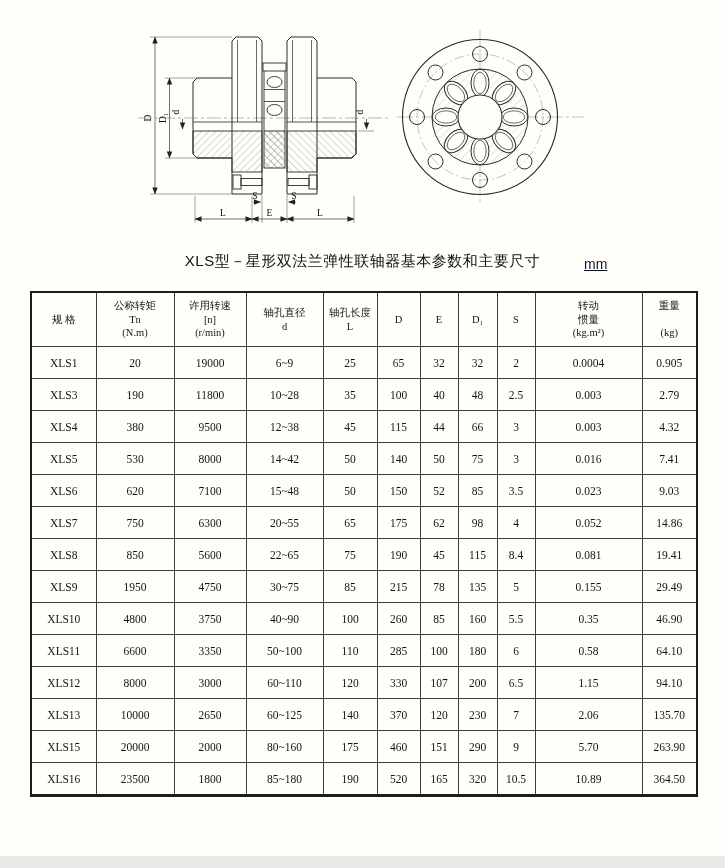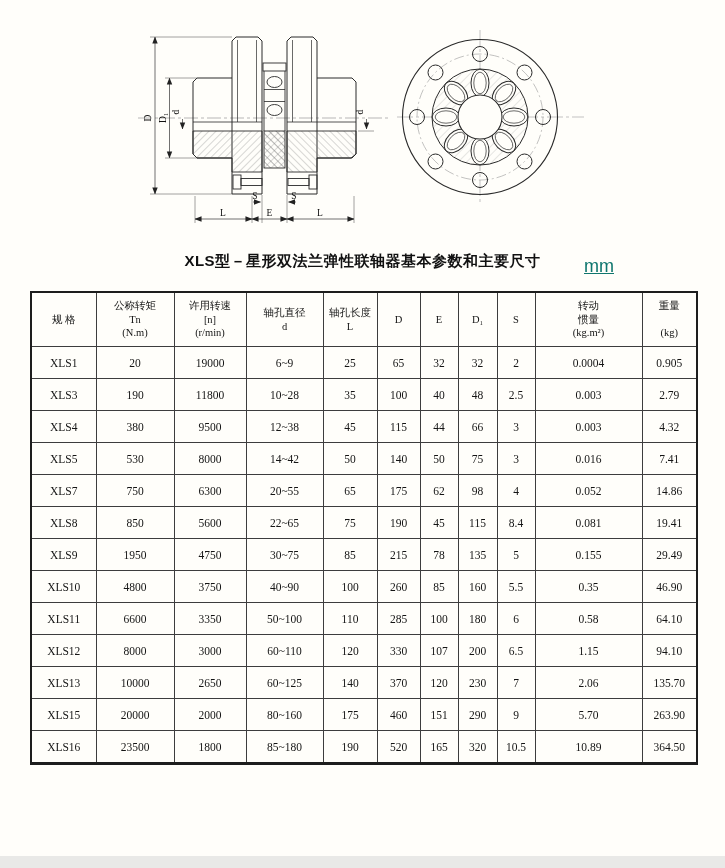--- a/index.html
+++ b/index.html
@@ -1,20 +1,20 @@
 <!DOCTYPE html>
 <html><head>
 <meta charset="utf-8">
 <style>
   html,body{margin:0;padding:0;background:#ffffff;}
   .page{position:relative;width:725px;height:868px;background:#fffefa;font-family:"Liberation Sans",sans-serif;overflow:hidden;}
   .drawing-svg{position:absolute;left:0;top:0;width:725px;height:245px;}
   .title-row{position:absolute;left:0;top:252px;width:725px;text-align:center;}
-  .page-title{font-size:15px;font-weight:bold;color:#111;letter-spacing:.5px;}
-  .unit-label{position:absolute;left:584px;top:256px;font-size:18px;color:#0f766e;text-decoration:underline;}
+  .page-title{font-size:15px;font-weight:normal;color:#111;letter-spacing:.5px;}
+  .unit-label{position:absolute;left:584px;top:256px;font-size:14px;color:#0f172a;text-decoration:underline;}
   table.ptable{position:absolute;left:30px;top:291px;width:666px;border-collapse:collapse;table-layout:fixed;
     border:2px solid #1d1d1d;border-bottom-width:3px;}
   .ptable th,.ptable td{border:1px solid #3d3d3d;text-align:center;vertical-align:middle;padding:0;color:#141414;}
   .ptable thead th{height:53px;font-weight:normal;font-size:10.5px;line-height:1.32;white-space:pre-line;
     font-family:"Liberation Serif","DejaVu Serif",serif;}
   .ptable tbody td{height:31px;font-size:11.5px;font-family:"Liberation Serif","DejaVu Serif",serif;}
   .bottom-strip{position:absolute;left:0;top:856px;width:725px;height:12px;background:#e9e9e7;}
   svg text{font-family:"Liberation Serif","DejaVu Serif",serif;font-size:9.5px;fill:#111;}
 </style>
 </head>
@@ -242,20 +242,33 @@
       <td>14~42</td>
       <td>50</td>
       <td>140</td>
       <td>50</td>
       <td>75</td>
       <td>3</td>
       <td>0.016</td>
       <td>7.41</td>
     </tr>
         <tr>
+      <td>XLS6</td>
+      <td>620</td>
+      <td>7100</td>
+      <td>15~48</td>
+      <td>50</td>
+      <td>150</td>
+      <td>52</td>
+      <td>85</td>
+      <td>3.5</td>
+      <td>0.023</td>
+      <td>9.03</td>
+    </tr>
+        <tr>
       <td>XLS7</td>
       <td>750</td>
       <td>6300</td>
       <td>20~55</td>
       <td>65</td>
       <td>175</td>
       <td>62</td>
       <td>98</td>
       <td>4</td>
       <td>0.052</td>

